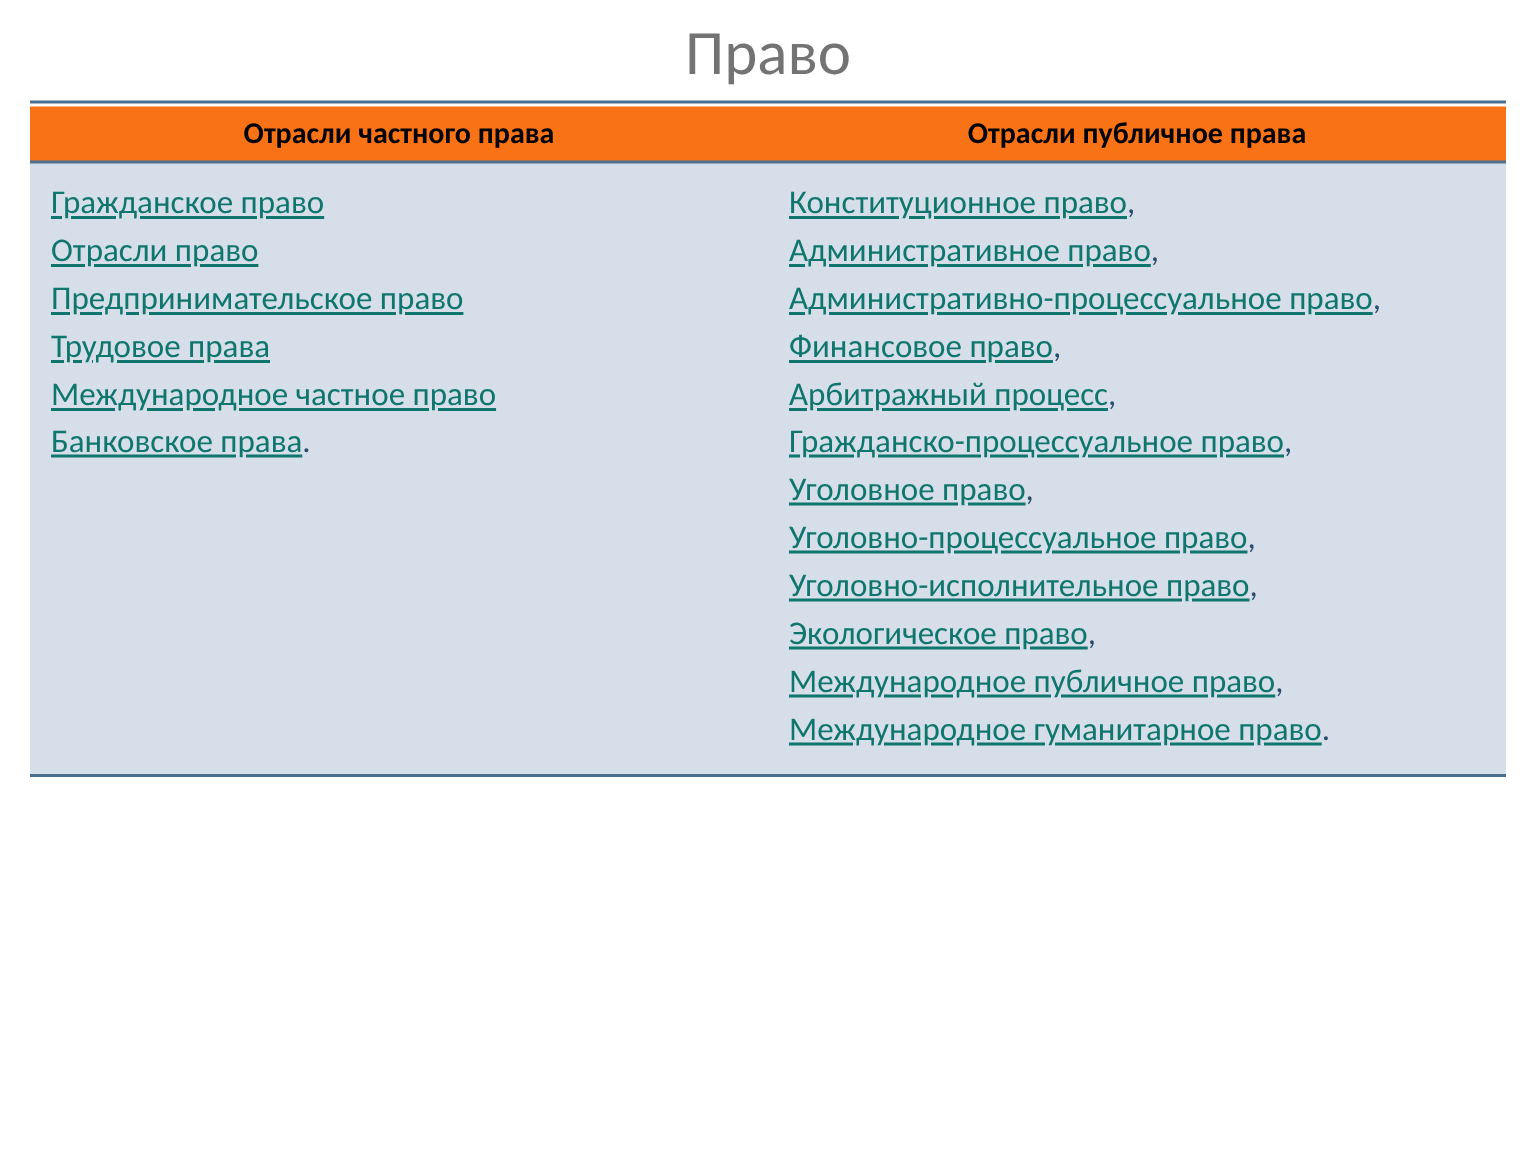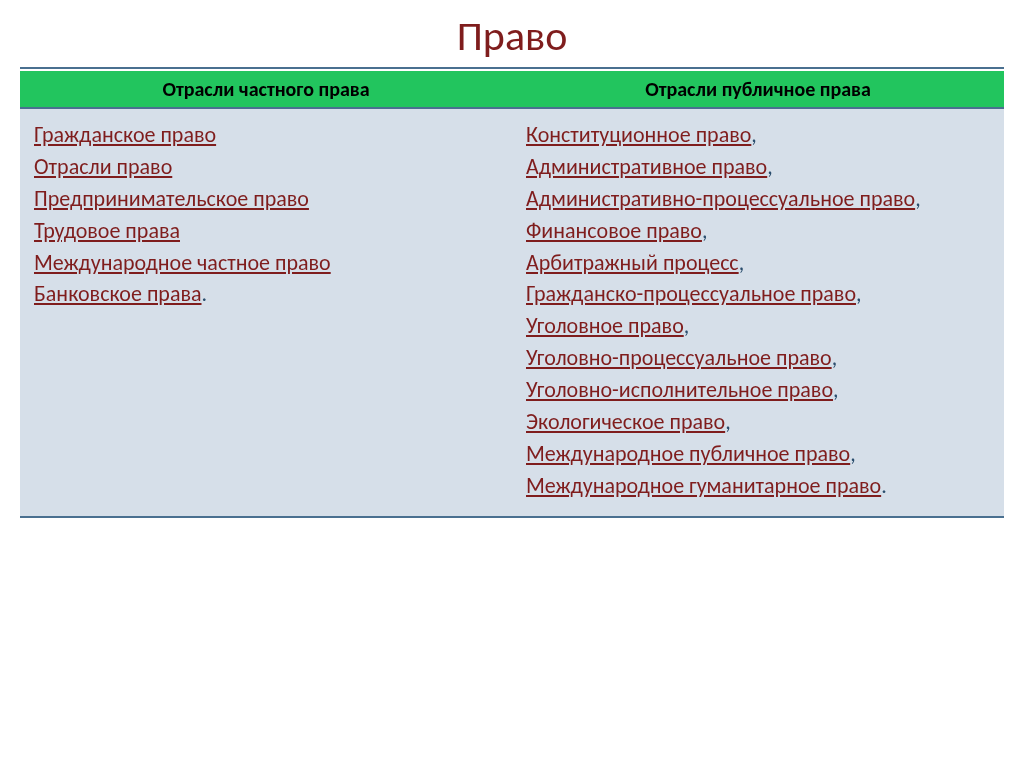--- a/index.html
+++ b/index.html
@@ -6,54 +6,54 @@
   body {
     font-family: Calibri, 'Segoe UI', Arial, sans-serif;
     background: #ffffff;
     width: 1024px;
     height: 767px;
     padding: 0 20px;
   }
   .slide-title {
     text-align: center;
     font-size: 42px;
-    color: #7f1d1d;
+    color: #737373;
     font-weight: 400;
     padding: 10px 0 6px 0;
   }
   .rule {
     border: none;
     border-top: 2px solid #4a7090;
     margin: 0 0 2px 0;
   }
   .tbl {
     width: 100%;
     border-collapse: collapse;
     table-layout: fixed;
   }
   .tbl th {
     font-size: 20px;
     font-weight: 700;
     color: #000;
     text-align: center;
     padding: 6px 10px;
-    background: #22c55e;
+    background: #f97316;
     border-bottom: 2px solid #4a7090;
   }
   .tbl td {
     vertical-align: top;
     padding: 10px 14px 14px 14px;
     background: #d6dfe9;
     font-size: 22px;
     line-height: 1.45;
     color: #2a4d6d;
     border-bottom: 2px solid #4a7090;
   }
   .tbl td .link {
-    color: #7f1d1d;
+    color: #0f766e;
     text-decoration: underline;
     cursor: pointer;
   }
   .tbl td .sep {
     color: #2a4d6d;
     text-decoration: none;
   }
 </style>
 </head>
 <body>

